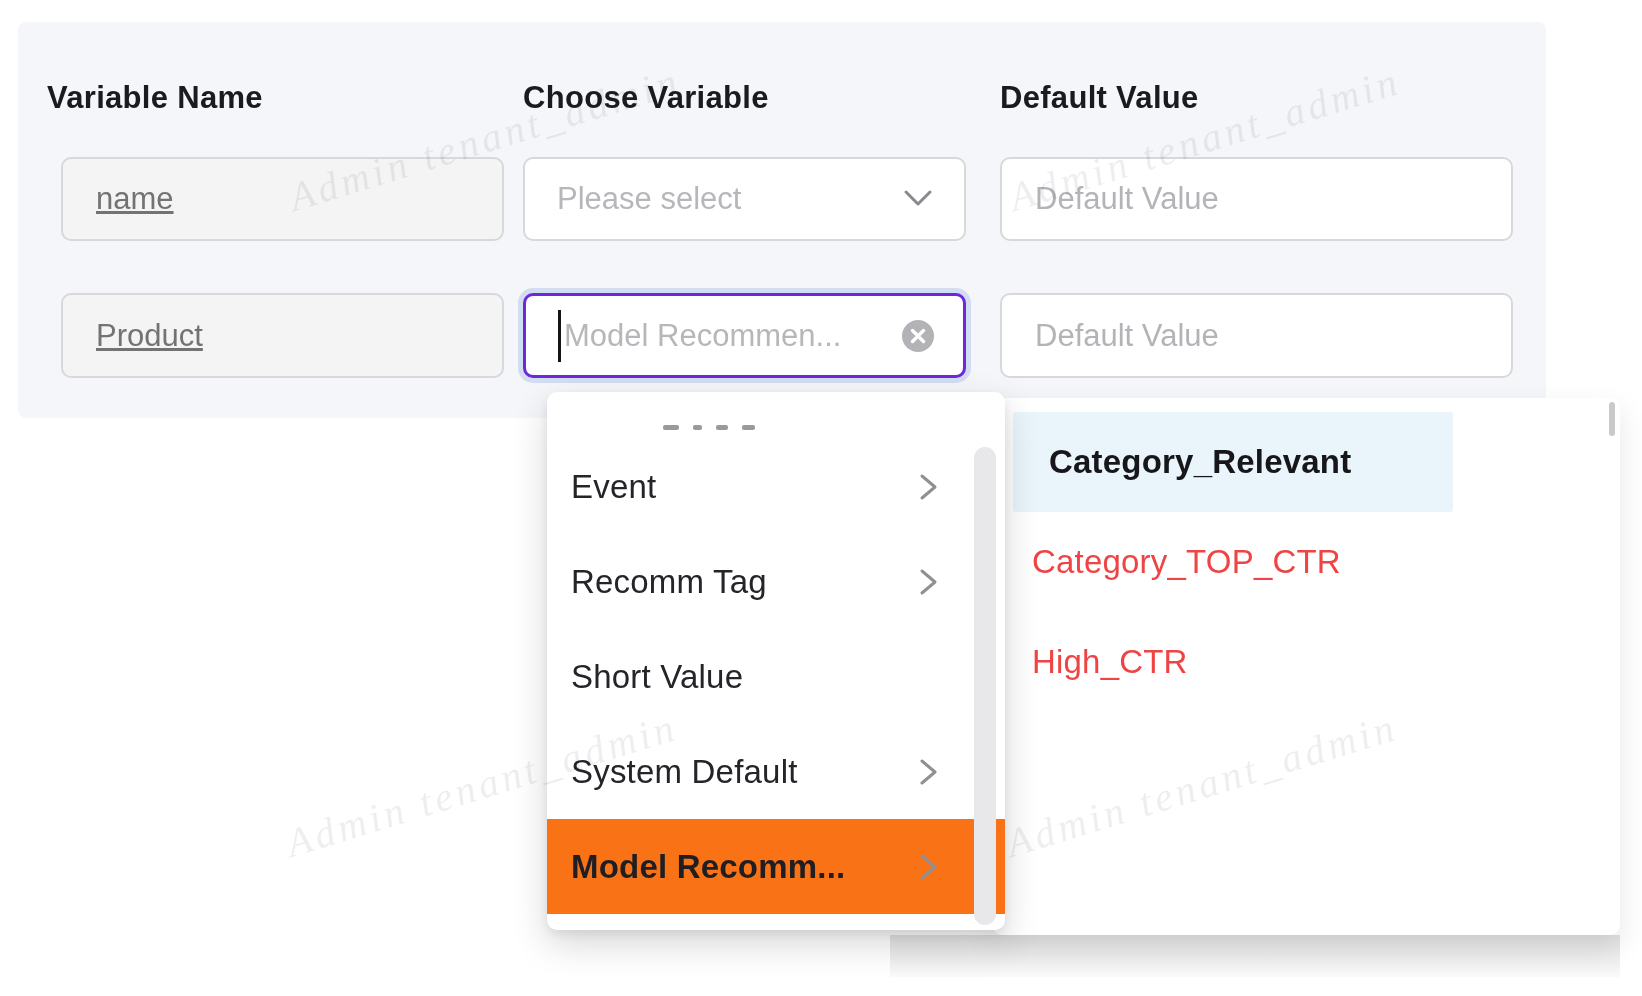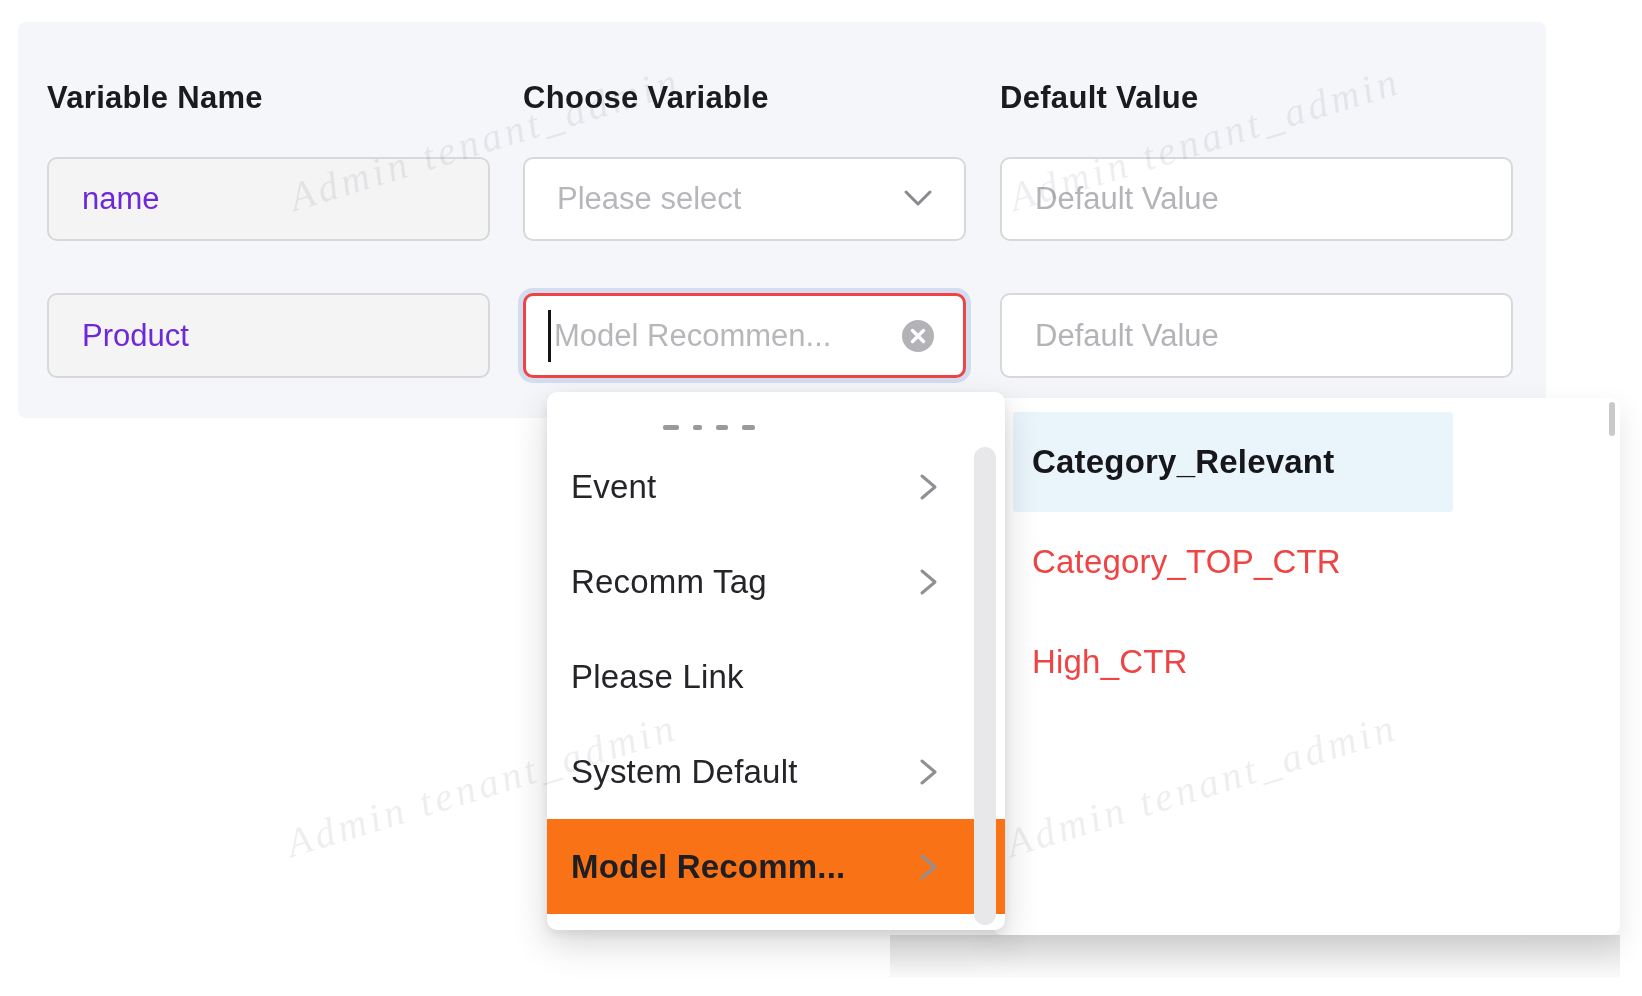--- a/index.html
+++ b/index.html
@@ -24,30 +24,30 @@
 
   .field {
     position:absolute; height:84px; border:2px solid #d8d8da; border-radius:10px;
     background:#ffffff; font-size:31px; display:flex; align-items:center;
     padding:0 32px; color:#b4b4b8;
   }
   input.field { display:block; padding:0 33px; width:443px; outline:none; }
   input.field::placeholder { color:#b4b4b8; opacity:1; }
   .row1 { top:135px; }
   .row2 { top:271px; height:85px; }
-  .f-name { left:29px; width:443px; background:#f4f4f5; color:#6d28d9; }
+  .f-name { left:43px; width:443px; background:#f4f4f5; color:#737373;text-decoration:underline; }
   .f-select { left:505px; width:443px; position:absolute; }
   .f-default { left:982px; width:513px; }
 
   .select-arrow { position:absolute; right:30px; top:50%; transform:translateY(-50%); line-height:0; }
 
   .f-select.focused {
-    border:3px solid #ef4444;
+    border:3px solid #6d28d9;
     box-shadow:0 0 0 5px rgba(76,124,214,0.20);
-    padding:0 22px;
+    padding:0 32px;
     text-align:center;
   }
   .caret {
     width:3px; height:52px; background:#141414; margin-right:3px; flex:0 0 auto;
   }
   .sel-text { color:#b7b7bb; white-space:nowrap; overflow:hidden; }
   .clear-btn { position:absolute; right:28px; top:50%; transform:translateY(-50%); line-height:0; cursor:pointer; }
 
   
   .bottom-strip {
@@ -86,21 +86,21 @@
   .submenu {
     position:absolute; left:992px; top:398px; width:628px; height:537px;
     background:#ffffff; border-radius:10px; z-index:20; padding-top:14px;
     box-shadow:0 12px 30px rgba(0,0,0,0.10);
   }
   .sub-item {
     height:100px; display:flex; align-items:center; padding-left:40px;
     font-size:33px; color:#ef4444; cursor:pointer; letter-spacing:0.2px;
   }
   .sub-item.active {
-    margin-left:21px; width:440px; padding-left:19px; border-radius:3px;
+    margin-left:21px; width:440px; padding-left:36px; border-radius:3px;
     background:#e9f4fb; font-weight:700; color:#17171b;
   }
   .sub-thumb {
     position:absolute; right:5px; top:4px; width:6px; height:34px;
     border-radius:3px; background:#c9c9cc; cursor:pointer;
   }
 
   
   .wm {
     position:absolute; z-index:60; pointer-events:none; white-space:nowrap;
@@ -165,21 +165,21 @@
       </div>
       <div class="menu-item">
         <span>Recomm Tag</span>
         <span class="chev">
           <svg width="21" height="32" viewBox="0 0 21 32">
             <path d="M4 5 L17 16 L4 27" fill="none" stroke="#8f8f94" stroke-width="3" stroke-linecap="round" stroke-linejoin="round"></path>
           </svg>
         </span>
       </div>
       <div class="menu-item">
-        <span>Please Link</span>
+        <span>Short Value</span>
       </div>
       <div class="menu-item">
         <span>System Default</span>
         <span class="chev">
           <svg width="21" height="32" viewBox="0 0 21 32">
             <path d="M4 5 L17 16 L4 27" fill="none" stroke="#8f8f94" stroke-width="3" stroke-linecap="round" stroke-linejoin="round"></path>
           </svg>
         </span>
       </div>
       <div class="menu-item active">

